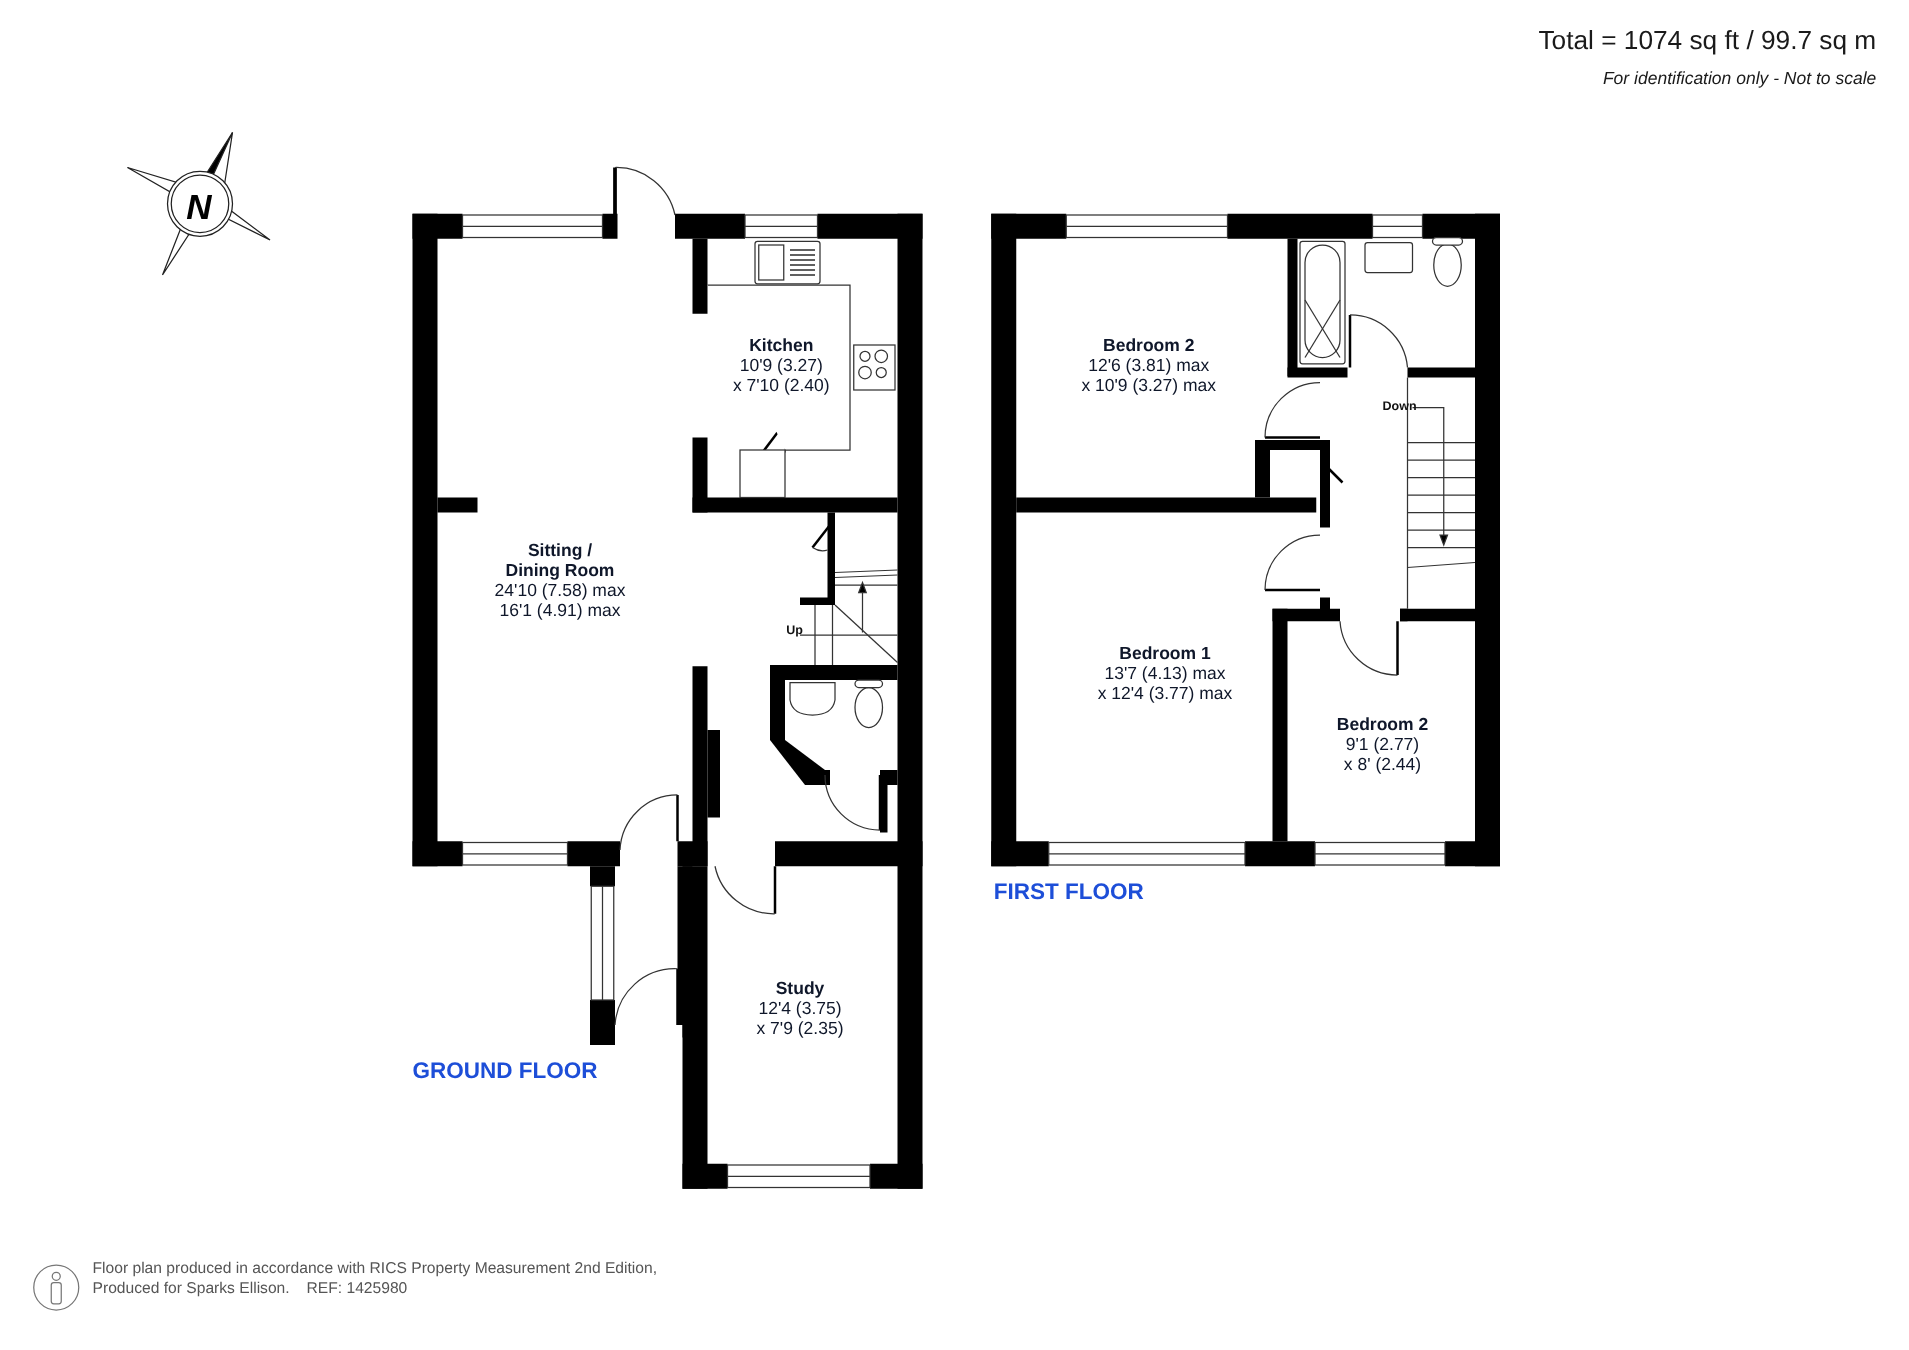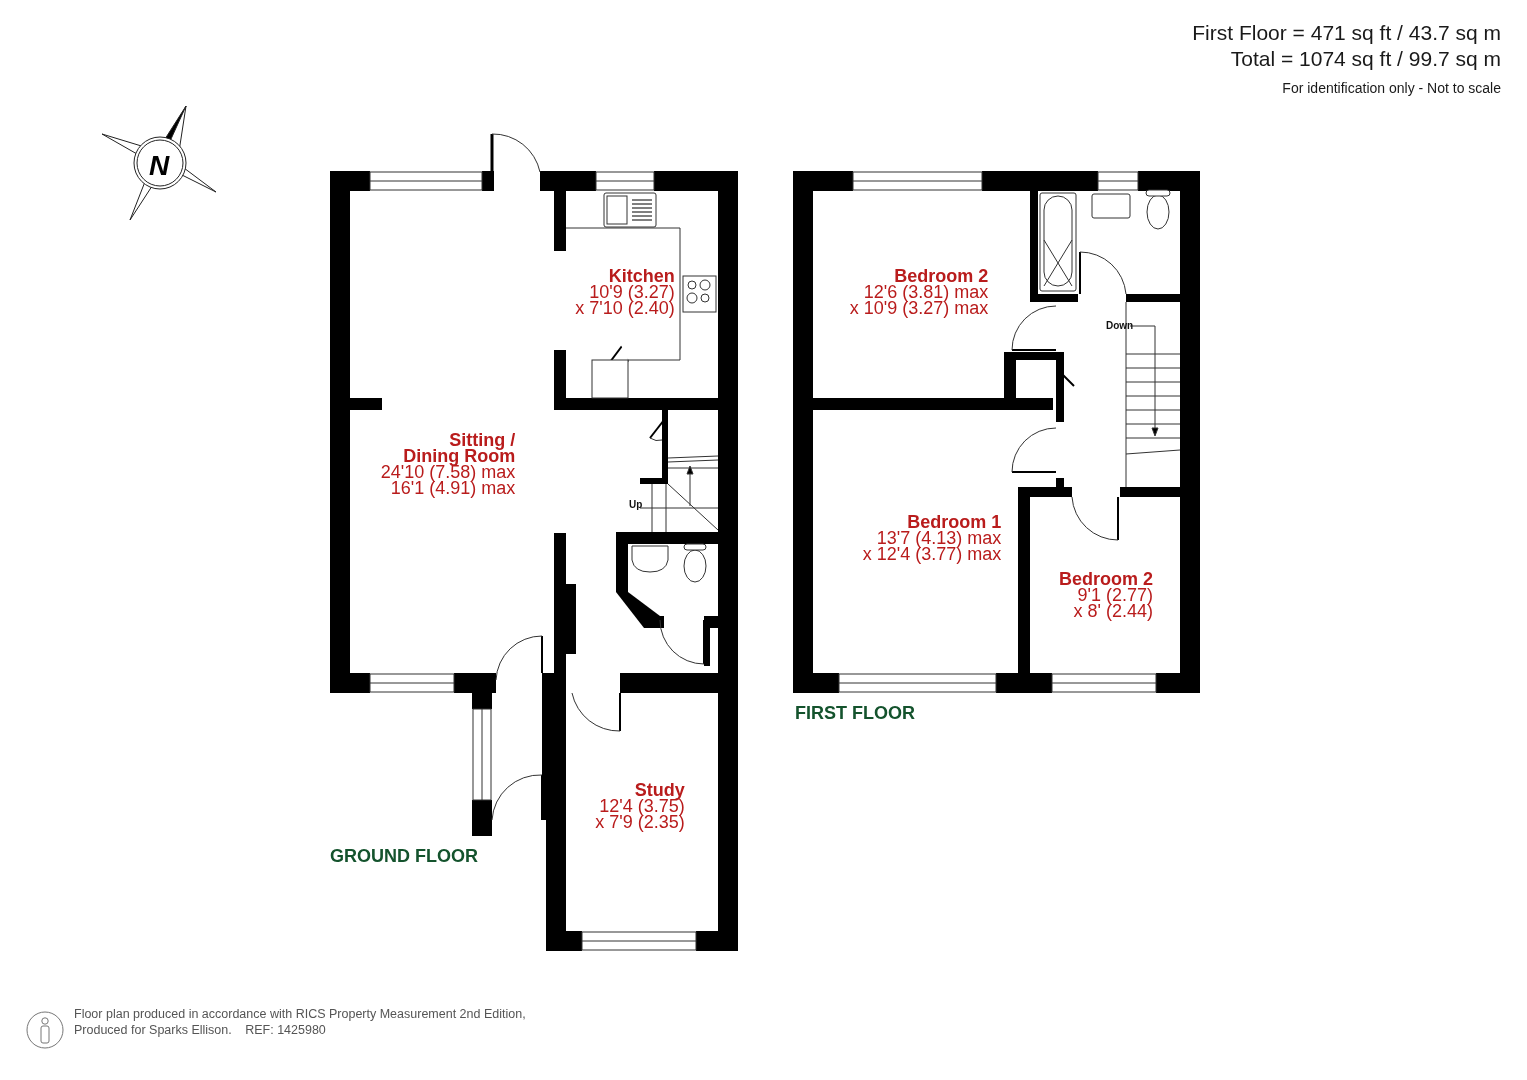--- a/index.html
+++ b/index.html
@@ -1,24 +1,24 @@
 <!DOCTYPE html>
 <html><head>
   <meta charset="utf-8">
   <style>
     html, body { margin: 0; padding: 0; background: #ffffff; }
     body { width: 1527px; height: 1080px; position: relative; overflow: hidden;
            font-family: "Liberation Sans", sans-serif; color: #1a1a1a; }
     #plan { position: absolute; left: 0; top: 0; width: 1527px; height: 1080px; }
     .areas { position: absolute; right: 26px; top: 20px; text-align: right; }
     .areas .line { font-size: 21px; line-height: 26px; color: #1a1a1a; }
-    .areas .note { font-size: 14px; line-height: 20px; margin-top: 6px; color: #1a1a1a; }
-    .room-label { position: absolute; text-align: right; font-size: 18px; line-height: 16px; color: #b91c1c; transform: translateX(-50%); white-space: nowrap; }
+    .areas .note { font-size: 14px; line-height: 20px; margin-top: 6px; color: #1a1a1a; font-style: italic; }
+    .room-label { position: absolute; text-align: center; font-size: 14px; line-height: 16px; color: #0f172a; transform: translateX(-50%); white-space: nowrap; }
     .room-label .name { font-weight: bold; }
-    .floor-title { position: absolute; font-weight: bold; font-size: 18px; color: #14532d; }
+    .floor-title { position: absolute; font-weight: bold; font-size: 18px; color: #1d4ed8; }
     .stair-label { position: absolute; font-weight: bold; font-size: 10px; color: #111; margin-left: 11px; }
     .footer { position: absolute; left: 74px; top: 1006px; font-size: 12.5px; line-height: 16px; color: #555; }
     .footer .copy { margin-left: 8px; }
     .footer .ref { margin-left: 10px; }
     .person-badge { position: absolute; left: 26px; top: 1011px; width: 38px; height: 38px; }
   </style>
 </head>
 <body>
 
 <svg id="plan" viewBox="0 0 1527 1080" xmlns="http://www.w3.org/2000/svg">
@@ -210,21 +210,20 @@
     <line x1="1126" y1="410" x2="1180" y2="410"></line>
     <line x1="1126" y1="424" x2="1180" y2="424"></line>
     <line x1="1126" y1="438" x2="1180" y2="438"></line>
     <line x1="1126" y1="454" x2="1180" y2="450"></line>
     <path d="M1130,326 L1155,326 L1155,432"></path>
     <polygon points="1152,428 1155,436 1158,428" fill="#000"></polygon>
   </g>
 </svg>
 
 <div class="areas">
-  <div class="line">First Floor = 471 sq ft / 43.7 sq m</div>
   <div class="line">Total = 1074 sq ft / 99.7 sq m</div>
   <div class="note">For identification only - Not to scale</div>
 </div>
 
 <div class="room-label" style="left:625px; top:268px;">
   <div class="name">Kitchen</div>
   <div>10'9 (3.27)</div>
   <div>x 7'10 (2.40)</div>
 </div>
 <div class="room-label" style="left:448px; top:432px;">

